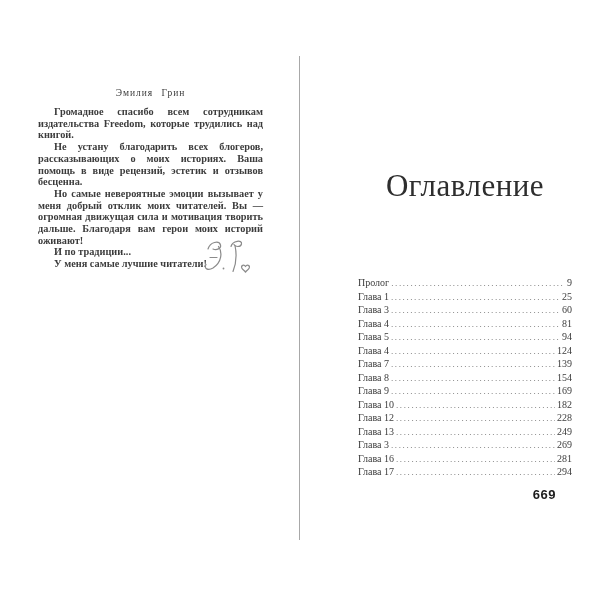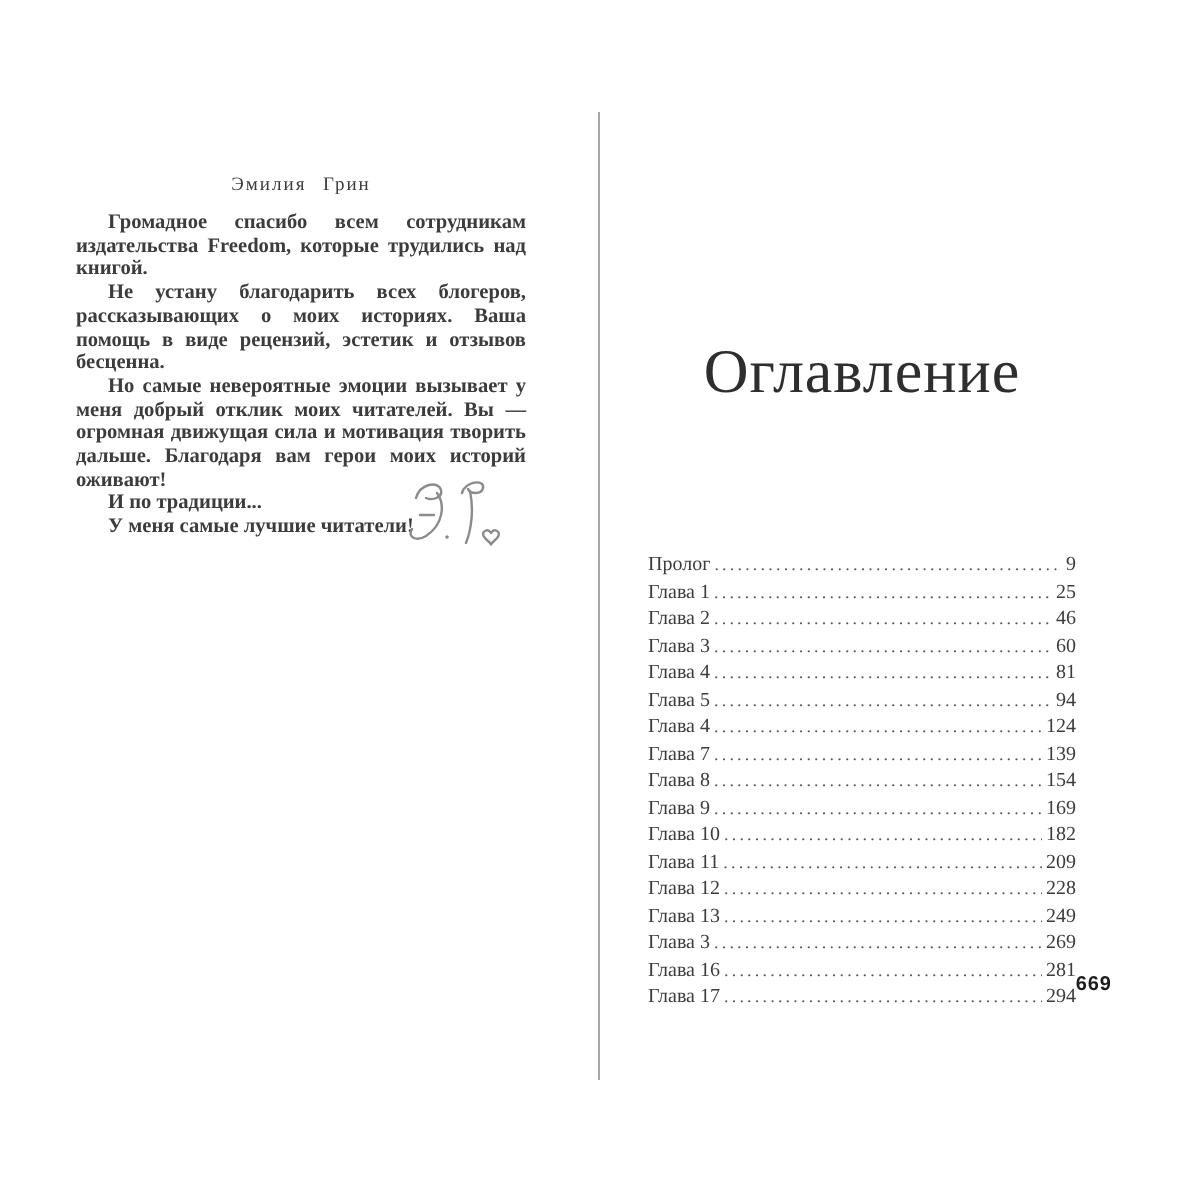--- a/index.html
+++ b/index.html
@@ -55,21 +55,21 @@
   .signature {
     position: absolute;
     left: 160px; top: 150px;
     width: 56px; height: 38px;
   }
   .signature svg { display: block; }
 
   
   .page-right {
     position: absolute;
-    left: 324px; top: 170px;
+    left: 358px; top: 170px;
     width: 214px;
   }
   .toc-title {
     margin: 0;
     font-weight: 400;
     font-size: 31px;
     line-height: 31px;
     text-align: center;
     letter-spacing: 0.5px;
     color: var(--title);
@@ -95,21 +95,21 @@
     letter-spacing: 1.6px;
     font-size: 9px;
   }
   .toc-page { flex: none; }
 
   .folio {
     position: absolute;
     top: 487px; right: 44px;
     font-family: "Liberation Sans", sans-serif;
     font-weight: 700;
-    font-size: 10px;
+    font-size: 13px;
     letter-spacing: 0.5px;
     color: var(--folio);
   }
 </style>
 </head>
 <body>
 
 <div class="spread">
 
   <div class="page-left">
@@ -148,25 +148,20 @@
     <span class="toc-dots"></span>
     <span class="toc-page">9</span>
   </div>
 
   <div class="toc-row">
     <span class="toc-label">Глава 1</span>
     <span class="toc-dots"></span>
     <span class="toc-page">25</span>
   </div>
 
-  <div class="toc-row">
-    <span class="toc-label">Глава 2</span>
-    <span class="toc-dots"></span>
-    <span class="toc-page">46</span>
-  </div>
 
   <div class="toc-row">
     <span class="toc-label">Глава 3</span>
     <span class="toc-dots"></span>
     <span class="toc-page">60</span>
   </div>
 
   <div class="toc-row">
     <span class="toc-label">Глава 4</span>
     <span class="toc-dots"></span>
@@ -202,25 +197,20 @@
     <span class="toc-dots"></span>
     <span class="toc-page">169</span>
   </div>
 
   <div class="toc-row">
     <span class="toc-label">Глава 10</span>
     <span class="toc-dots"></span>
     <span class="toc-page">182</span>
   </div>
 
-  <div class="toc-row">
-    <span class="toc-label">Глава 11</span>
-    <span class="toc-dots"></span>
-    <span class="toc-page">209</span>
-  </div>
 
   <div class="toc-row">
     <span class="toc-label">Глава 12</span>
     <span class="toc-dots"></span>
     <span class="toc-page">228</span>
   </div>
 
   <div class="toc-row">
     <span class="toc-label">Глава 13</span>
     <span class="toc-dots"></span>

